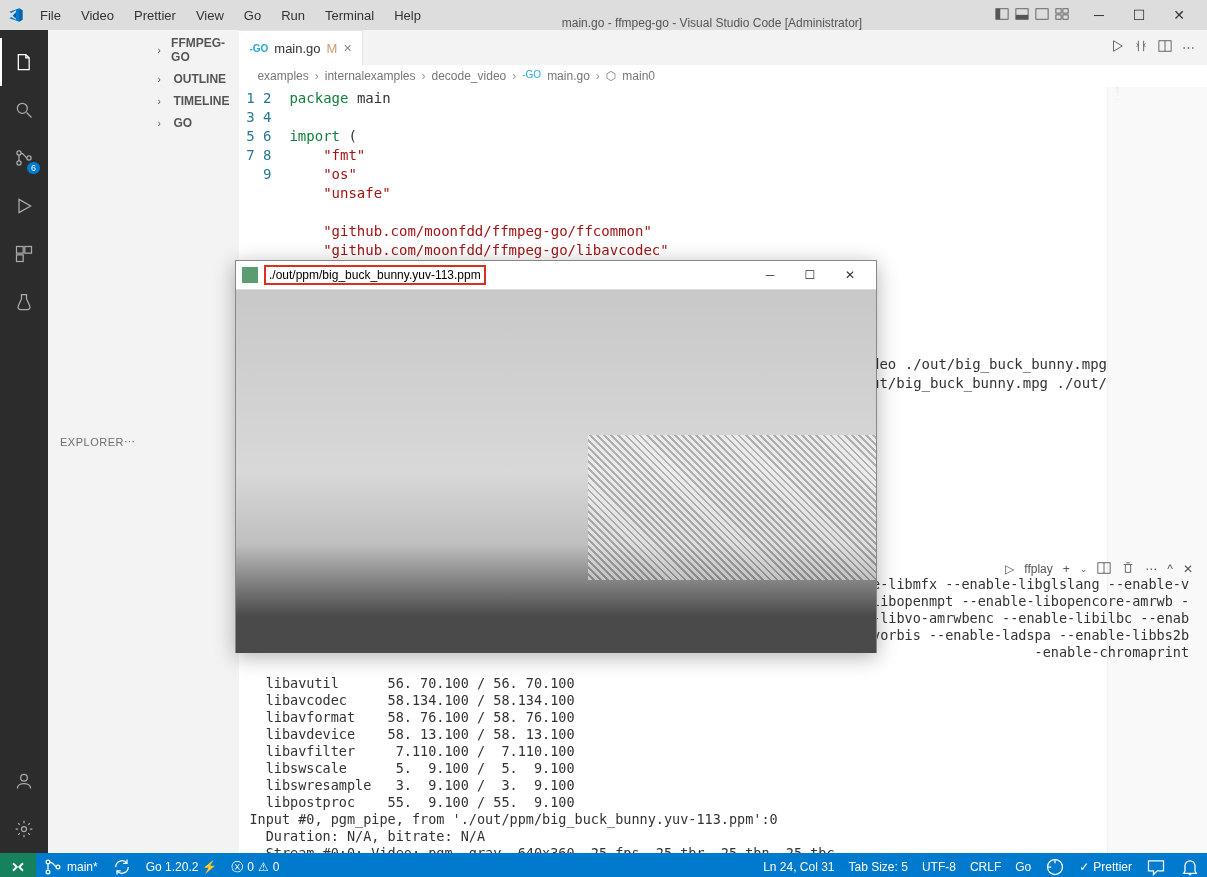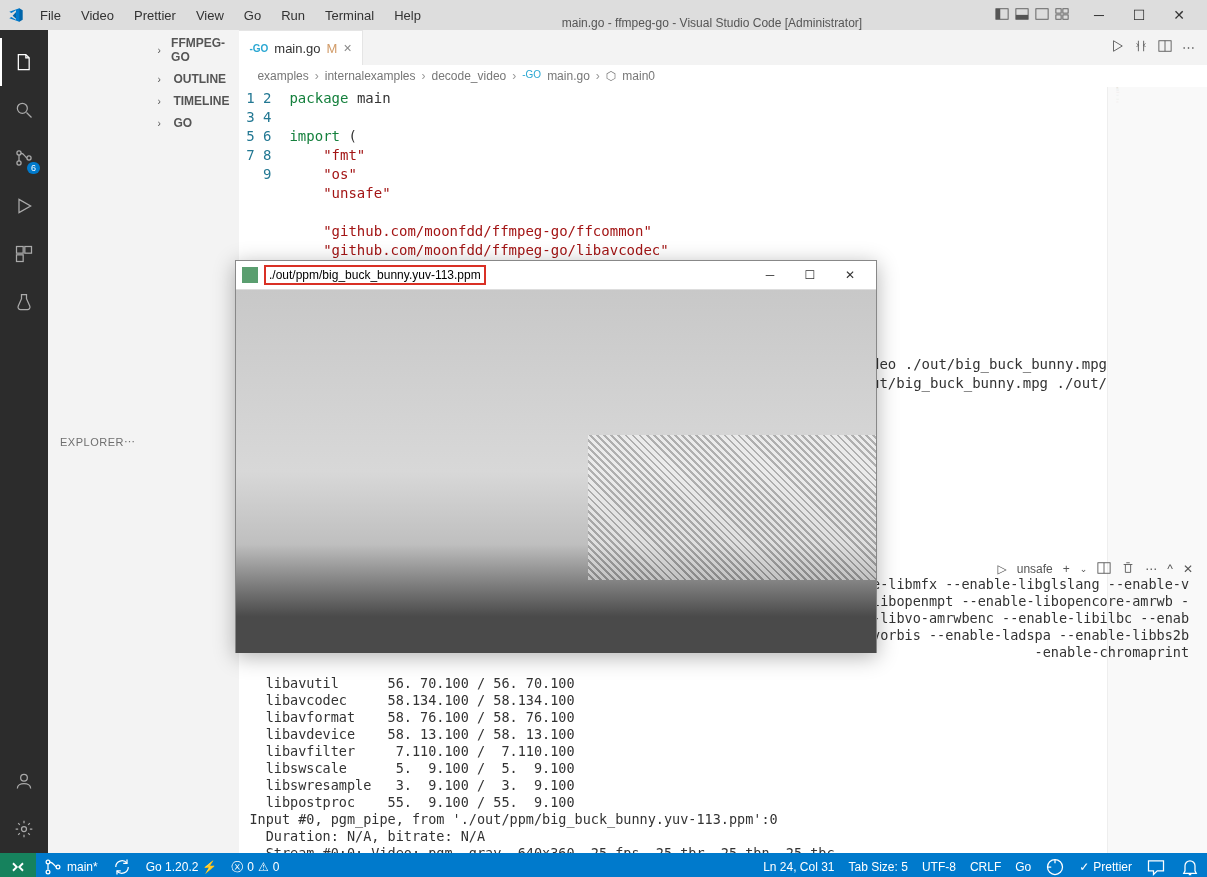--- a/index.html
+++ b/index.html
@@ -264,21 +264,21 @@
               <line x1="8" y1="310" x2="70" y2="310" stroke="#888"></line>
               <line x1="4" y1="370" x2="60" y2="370" stroke="#c44"></line>
               <line x1="8" y1="380" x2="55" y2="380" stroke="#888"></line>
             </g>
           </svg>
       </div>
     </div>
 
     <div class="term-hdr sml">
       <span>▷</span>
-      <span>unsafe</span>
+      <span>ffplay</span>
       <span>+</span>
         <span style="font-size:9px">⌄</span>
       <span><svg viewBox="0 0 16 16">
             <rect x="1" y="2" width="14" height="12" fill="none" stroke="#555"></rect>
             <line x1="8" y1="2" x2="8" y2="14" stroke="#555"></line>
           </svg></span>
       <span><svg viewBox="0 0 16 16">
             <path d="M3 4h10M5 4v9h6V4M6 2h4" fill="none" stroke="#555"></path>
           </svg></span>
       <span>⋯</span>

